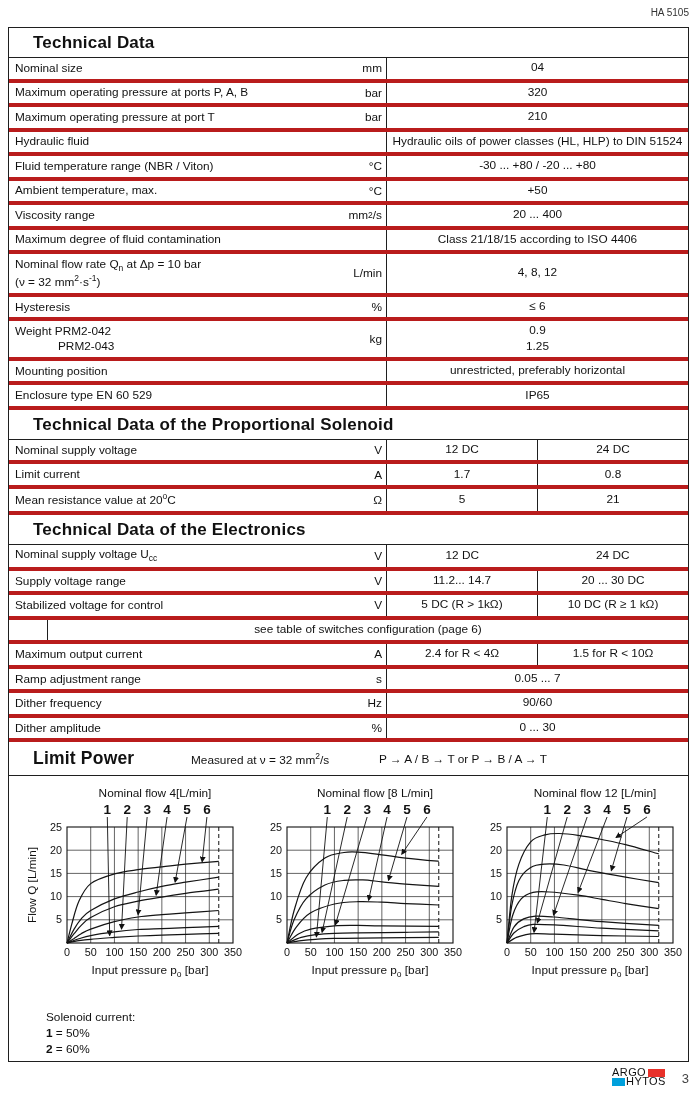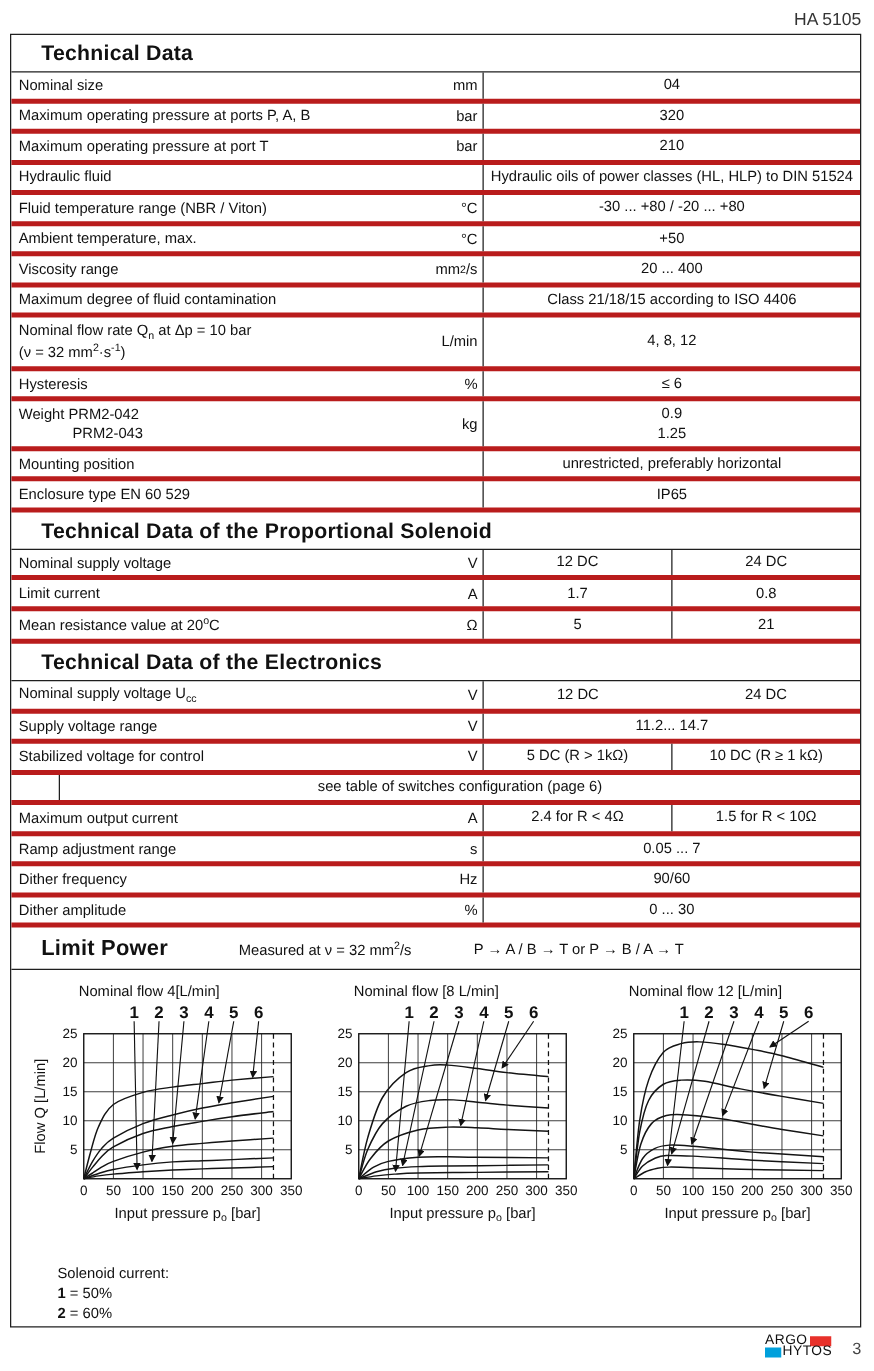--- a/index.html
+++ b/index.html
@@ -1,20 +1,20 @@
 <!DOCTYPE html>
 <html><head>
 <meta charset="utf-8">
 <style>
   html,body{margin:0;padding:0;}
   body{
     width:699px;height:1097px;background:#ffffff;color:#111;
     font-family:"Liberation Sans",sans-serif;position:relative;overflow:hidden;
   }
-  .doc-ref{position:absolute;top:7px;right:10px;font-size:14px;color:#333;}
+  .doc-ref{position:absolute;top:7px;right:10px;font-size:10px;color:#333;}
   .sheet{
     position:absolute;left:8px;top:27px;width:681px;height:1035px;
     border:1.5px solid #1f1f1f;background:#fff;box-sizing:border-box;overflow:hidden;
   }
   .sec-head{
     font-size:17px;font-weight:bold;padding:5px 0 4px 24px;
     border-bottom:1px solid #1f1f1f;letter-spacing:0.2px;
   }
   .trow{display:flex;border-bottom:4px solid #b91c1c;min-height:20.5px;align-items:stretch;}
   .cell-label{flex:0 0 333px;padding:2.5px 0 2.5px 6px;font-size:11.8px;display:flex;flex-direction:column;justify-content:center;line-height:1.25;}
@@ -22,21 +22,21 @@
   .cell-vals{flex:1;display:flex;align-items:stretch;}
   .vcell{flex:1;display:flex;flex-direction:column;align-items:center;justify-content:center;font-size:11.8px;text-align:center;padding:2px 2px;line-height:1.35;}
   .vcell.vdiv{border-left:1px solid #1f1f1f;}
   sup,sub{font-size:8.5px;}
   .lp-band{display:flex;align-items:center;border-bottom:1px solid #1f1f1f;padding:6px 0 6px 24px;}
   .lp-title{font-size:17.5px;font-weight:bold;flex:0 0 158px;letter-spacing:0.2px;}
   .lp-measured{font-size:11.8px;flex:0 0 188px;}
   .lp-paths{font-size:11.8px;}
   .charts{display:flex;padding:10px 0 0 18px;}
   .chart-block{width:220px;}
-  .chart-title{font-size:11.8px;padding-left:36px;margin-bottom:1px;}
+  .chart-title{font-size:11.8px;text-align:center;padding-left:36px;margin-bottom:1px;}
   svg text{font-family:"Liberation Sans",sans-serif;fill:#111;}
   .legend{margin:26px 0 0 37px;font-size:11.8px;line-height:16px;}
   .legend-item b{font-weight:bold;}
   .footer{position:absolute;right:10px;top:1068px;display:flex;align-items:flex-start;gap:16px;}
   .logo{display:flex;flex-direction:column;line-height:1;}
   .logo-row{display:flex;align-items:center;height:9px;}
   .logo-txt{font-size:11px;font-weight:normal;letter-spacing:0.4px;color:#101010;}
   .logo-red{width:17px;height:8px;display:inline-block;margin-left:2px;}
   .logo-blue{width:13px;height:8px;display:inline-block;margin-right:1px;}
   .page-num{font-size:13px;color:#444;margin-top:3px;}
@@ -243,20 +243,21 @@
           <div class="vcell">24 DC</div>
         </div>
       </div>
       <div class="trow">
         <div class="cell-label">
           <div>Supply voltage range</div>
         </div>
         <div class="cell-unit">V</div>
         <div class="cell-vals">
           <div class="vcell">11.2... 14.7</div>
+          <div class="vcell vdiv">20 ... 30 DC</div>
         </div>
       </div>
       <div class="trow">
         <div class="cell-label">
           <div>Stabilized voltage for control</div>
         </div>
         <div class="cell-unit">V</div>
         <div class="cell-vals">
           <div class="vcell">5 DC (R &gt; 1kΩ)</div>
           <div class="vcell vdiv">10 DC (R ≥ 1 kΩ)</div>

